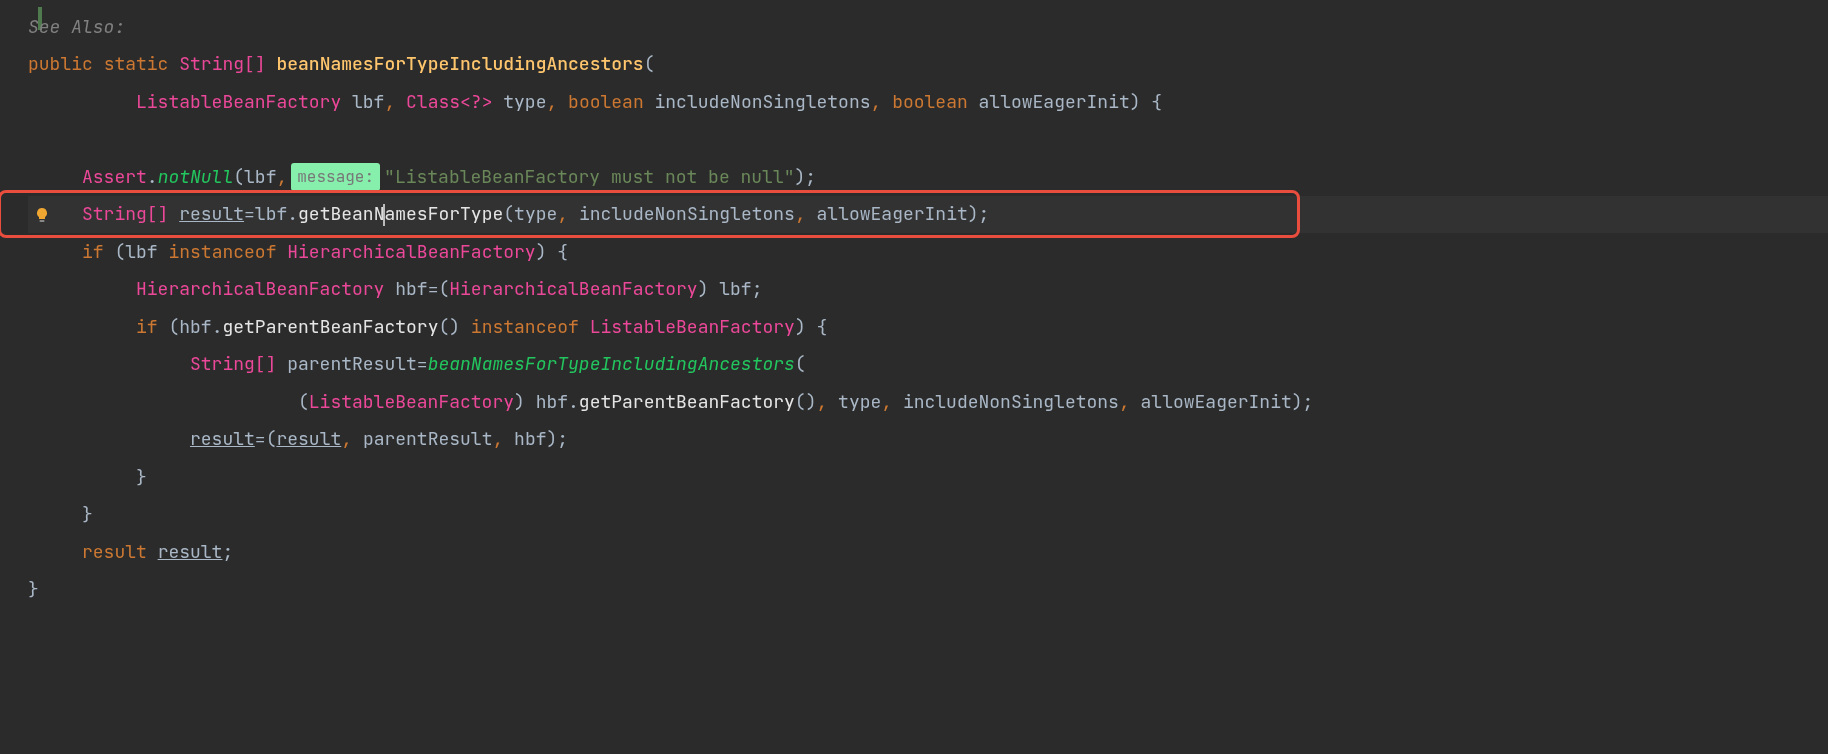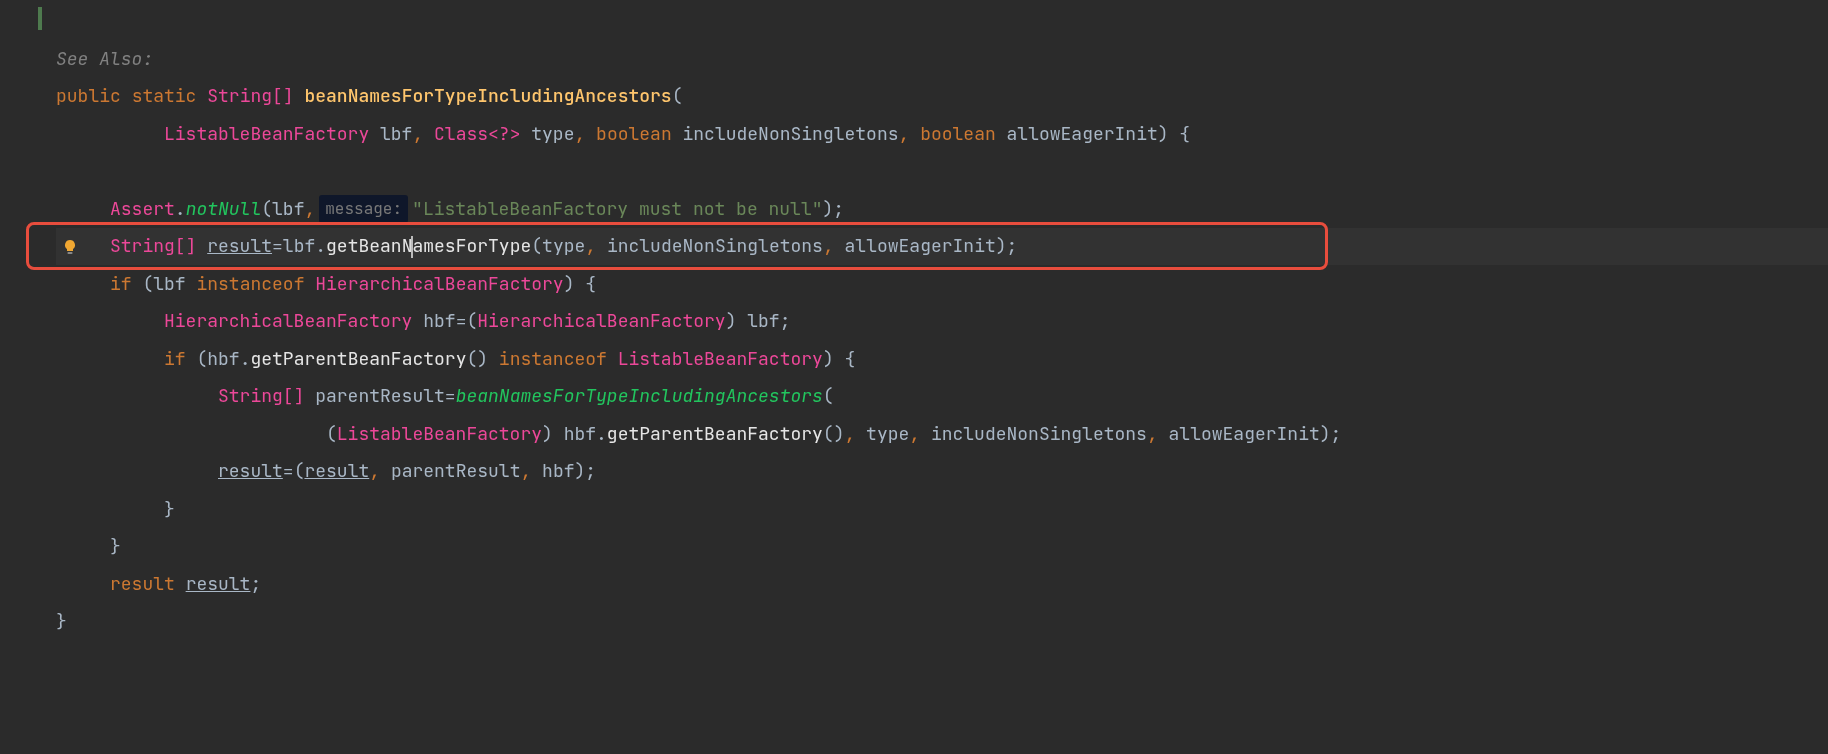--- a/index.html
+++ b/index.html
@@ -19,23 +19,22 @@
     }
     .gutter-green {
       position: absolute;
       left: 38px;
       top: 7px;
       width: 4px;
       height: 23px;
       background: #4e7a4e;
     }
     .code-area {
-      padding-left: 56px;
+      padding-left: 28px;
       position: relative;
-      margin-top: 32px;
     }
     .line {
       height: 37.5px;
       display: flex;
       align-items: center;
       position: relative;
     }
     .highlighted-line {
       background-color: #323232;
     }
@@ -51,21 +50,21 @@
     .tok-type { color: #ec4899; }
     .tok-method-def { color: #ffc66d; font-weight: 500; }
     .tok-method-call { color: #e5e5e5; }
     .tok-method-italic { color: #22c55e; font-style: italic; }
     .tok-param { color: #a9b7c6; }
     .tok-string { color: #6a8759; }
     .tok-punct { color: #a9b7c6; }
     .tok-comma { color: #cc7832; }
     .tok-var { color: #a9b7c6; }
     .tok-underline { text-decoration: underline; text-decoration-color: #a9b7c6; }
-    .tok-hint-label { color: #787878; background: #0f172a; padding: 1px 6px; border-radius: 3px; font-size: 16px; margin: 0 4px;}
+    .tok-hint-label { color: #787878; background: #86efac; padding: 1px 6px; border-radius: 3px; font-size: 16px; margin: 0 4px;}
 
     .highlight-box {
       position: absolute;
       border: 3px solid #e84d3d;
       border-radius: 8px;
       pointer-events: none;
       z-index: 10;
     }
     .bulb {
       position: absolute;

